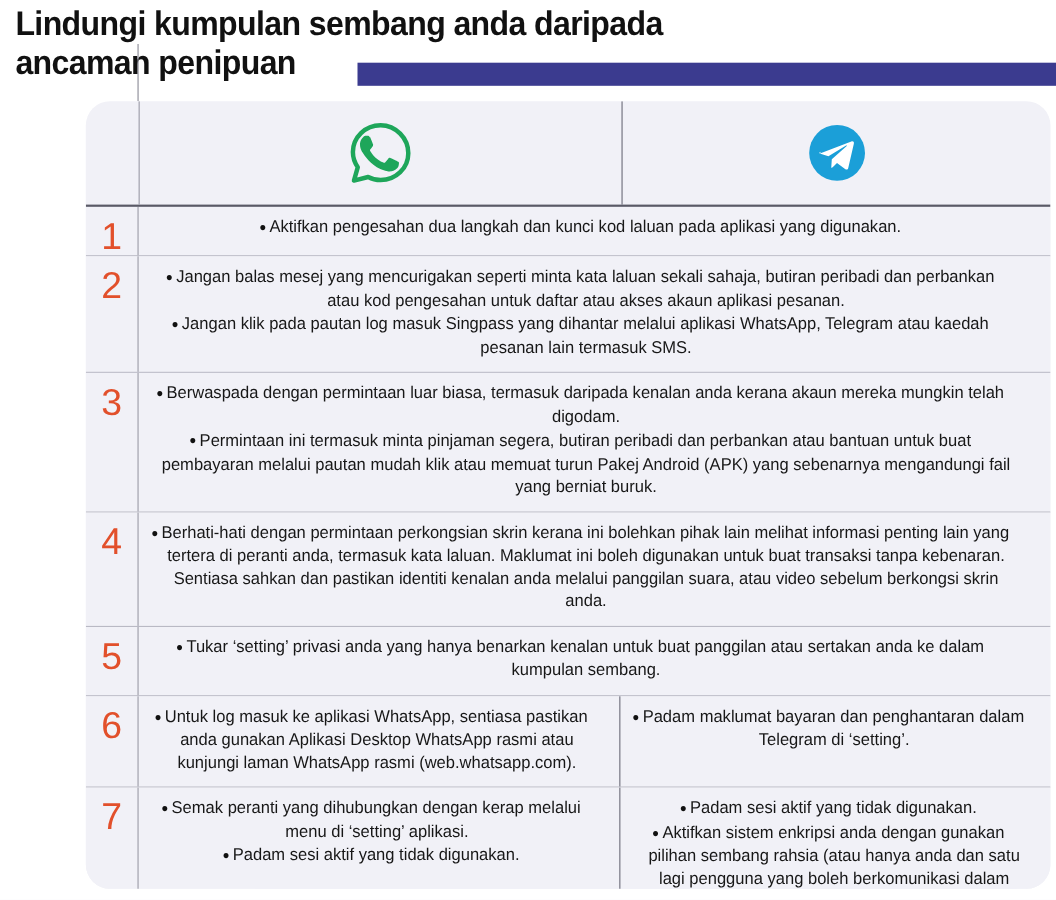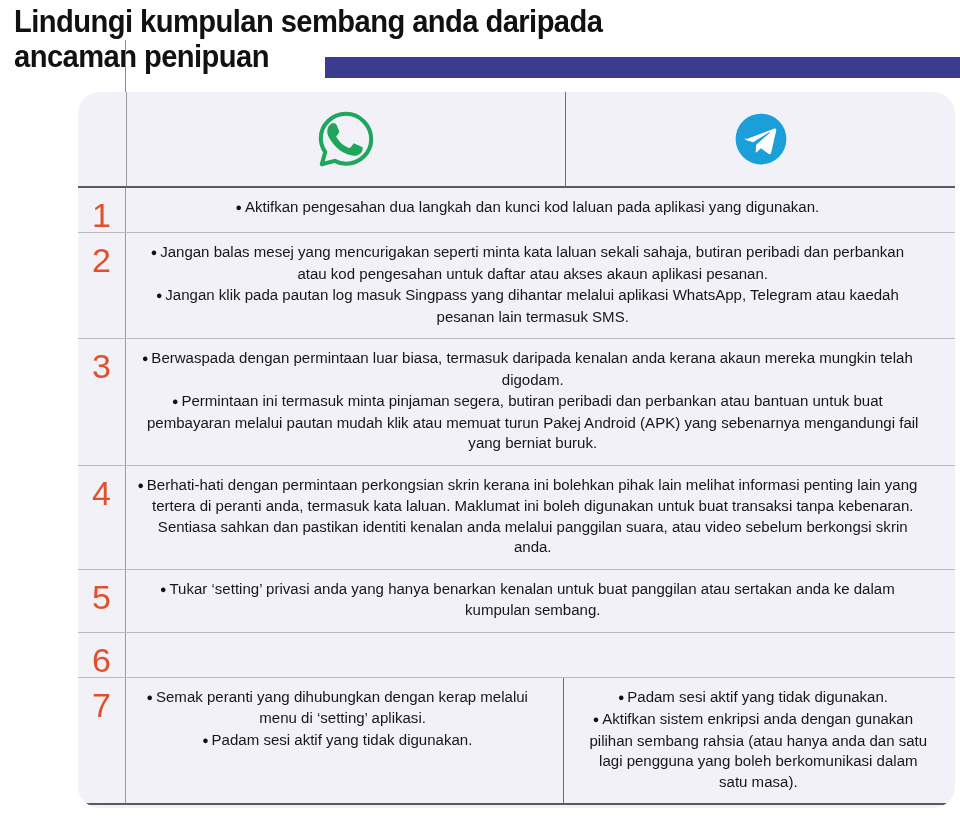--- a/index.html
+++ b/index.html
@@ -236,20 +236,30 @@
         <div class="numcell">5</div>
         <div class="bodycell">
           <ul class="bullets">
             <li>Tukar ‘setting’ privasi anda yang hanya benarkan kenalan untuk buat panggilan atau sertakan anda ke dalam kumpulan sembang.</li>
           </ul>
         </div>
       </div>
 
       <div class="row">
         <div class="numcell">6</div>
+        <div class="bodycell split-wa">
+          <ul class="bullets">
+            <li>Untuk log masuk ke aplikasi WhatsApp, sentiasa pastikan anda gunakan Aplikasi Desktop WhatsApp rasmi atau kunjungi laman WhatsApp rasmi (web.whatsapp.com).</li>
+          </ul>
+        </div>
+        <div class="bodycell split-tg">
+          <ul class="bullets">
+            <li>Padam maklumat bayaran dan penghantaran dalam Telegram di ‘setting’.</li>
+          </ul>
+        </div>
       </div>
 
       <div class="row">
         <div class="numcell">7</div>
         <div class="bodycell split-wa">
           <ul class="bullets">
             <li>Semak peranti yang dihubungkan dengan kerap melalui menu di ‘setting’ aplikasi.</li>
             <li>Padam sesi aktif yang tidak digunakan.</li>
           </ul>
         </div>

